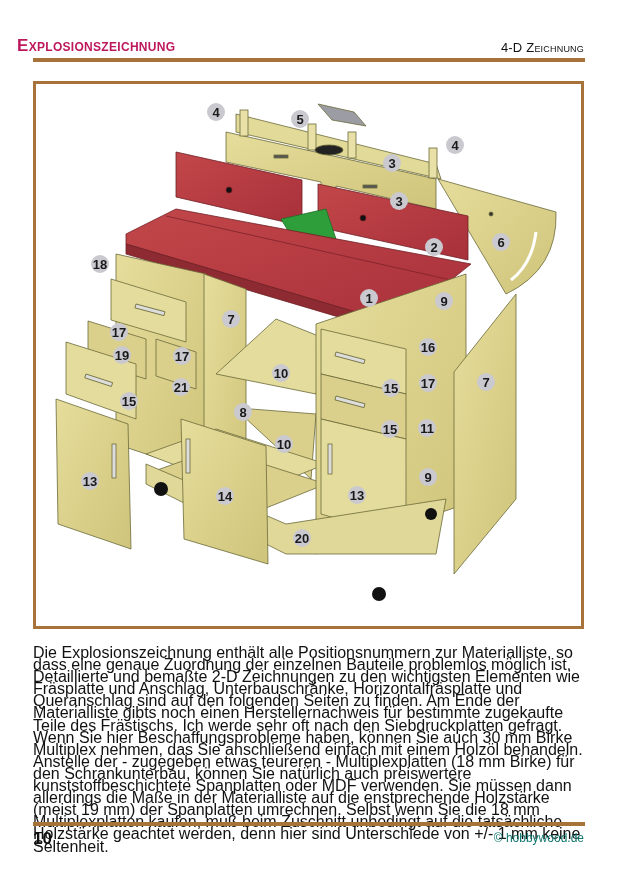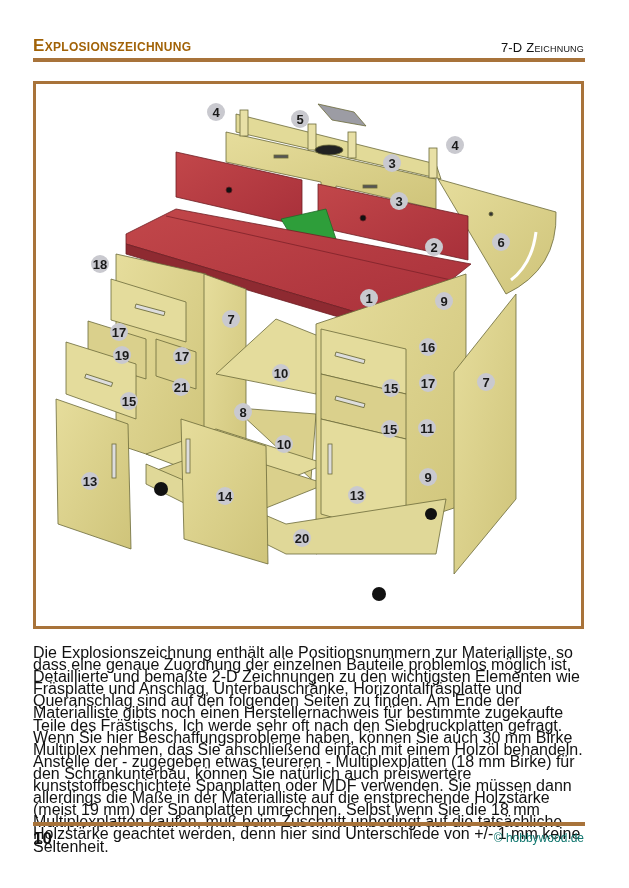--- a/index.html
+++ b/index.html
@@ -1,32 +1,32 @@
 <!DOCTYPE html>
 <html><head>
 <meta charset="utf-8">
 <style>
   html, body { margin:0; padding:0; background:#ffffff; }
   body { width:629px; height:888px; position:relative; overflow:hidden; font-family:"Liberation Sans", sans-serif; color:#111; }
-  .header-title { position:absolute; left:33px; top:36px; font-size:17px; font-weight:bold; color:#a16207; letter-spacing:0.3px; font-variant:small-caps; }
+  .header-title { position:absolute; left:17px; top:36px; font-size:17px; font-weight:bold; color:#be185d; letter-spacing:0.3px; font-variant:small-caps; }
   .header-right { position:absolute; right:45px; top:40px; font-size:13px; color:#111; font-variant:small-caps; letter-spacing:0.2px; }
   .header-rule { position:absolute; left:33px; top:58px; width:552px; height:4px; background:#A8733A; }
   .frame { position:absolute; left:33px; top:81px; width:545px; height:542px; border:3px solid #A8733A; background:#fff; }
   .frame svg { position:absolute; left:0; top:0; }
   .body-text { position:absolute; left:33px; top:647px; width:560px; font-size:16px; line-height:12.1px; color:#111; text-align:left; }
   .footer-rule { position:absolute; left:33px; top:822px; width:552px; height:4px; background:#A8733A; }
   .page-number { position:absolute; left:33px; top:829px; font-size:17px; font-weight:bold; color:#111; }
   .copyright { position:absolute; right:45px; top:831px; font-size:12px; color:#0f766e; }
   .callout-label { font-family:"Liberation Sans", sans-serif; font-weight:bold; font-size:13px; fill:#1a1a1a; }
 </style>
 </head>
 <body>
 
 <div class="header-title">Explosionszeichnung</div>
-<div class="header-right">7-D Zeichnung</div>
+<div class="header-right">4-D Zeichnung</div>
 <div class="header-rule"></div>
 
 <div class="frame">
   <svg width="545" height="542" viewBox="0 0 545 542">
     <defs>
       <linearGradient id="wood" x1="0" x2="1" y1="0" y2="1">
         <stop offset="0" stop-color="#E6DD9C"></stop>
         <stop offset="1" stop-color="#CFC47A"></stop>
       </linearGradient>
       <linearGradient id="red" x1="0" x2="1" y1="0" y2="1">

